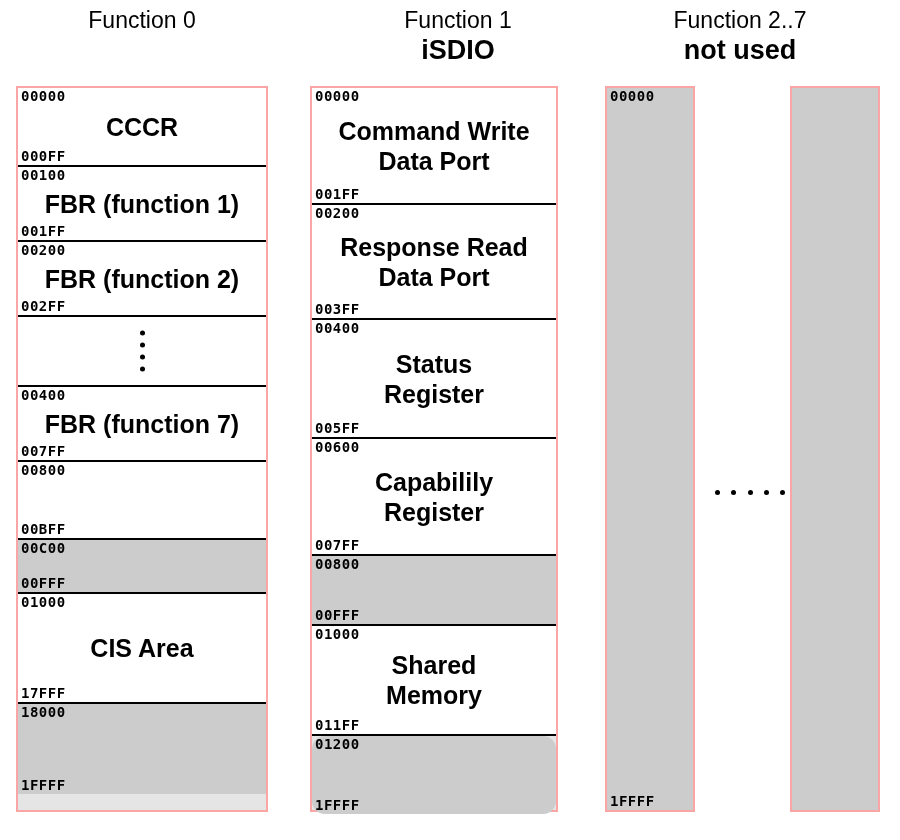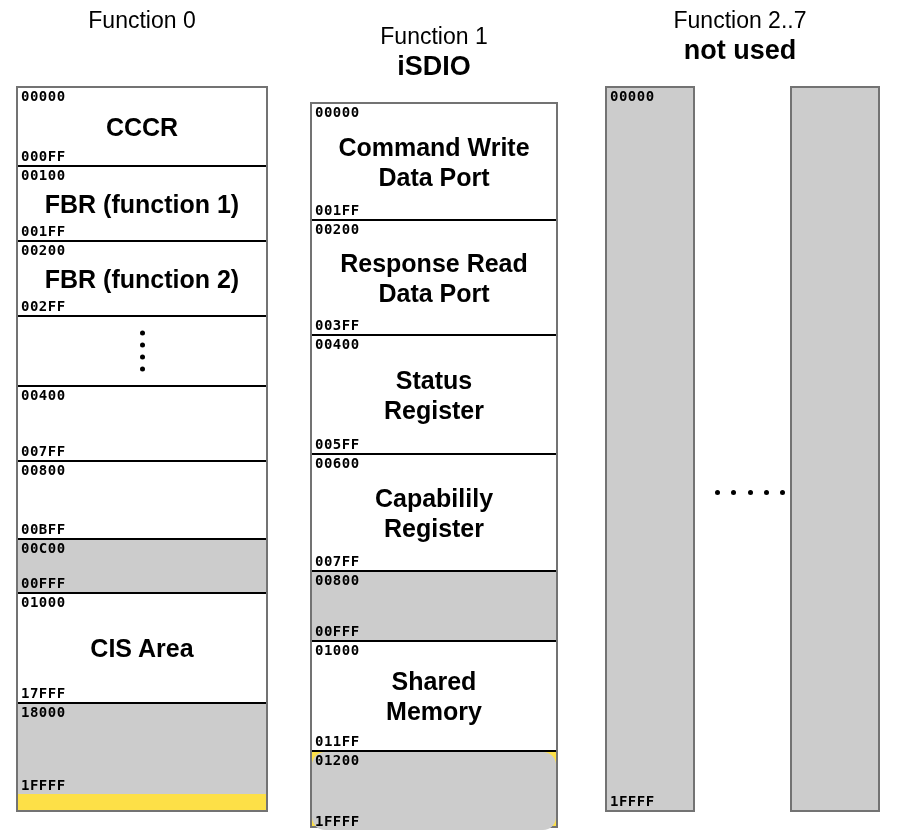--- a/index.html
+++ b/index.html
@@ -39,23 +39,23 @@
     font-size: 27px;
     font-weight: bold;
     color: #000000;
     line-height: 32px;
     white-space: nowrap;
   }
 
   
   .map {
     position: absolute;
-    border: 2px solid #737373;
+    border: 2px solid #fca5a5;
     box-sizing: border-box;
-    background: #fde047;
+    background: #e5e5e5;
   }
   .block {
     position: relative;
     box-sizing: border-box;
     border-bottom: 2px solid #000000;
     background: #ffffff;
     width: 100%;
     overflow: hidden;
   }
   .block.last {
@@ -162,20 +162,21 @@
       <div class="vdots">
         <span></span>
           <span></span>
           <span></span>
           <span></span>
       </div>
     </div>
 
     <div class="block" style="height:75px;">
       <div class="addr addr-start">00400</div>
+      <div class="block-label">FBR (function 7)</div>
       <div class="addr addr-end">007FF</div>
     </div>
 
     <div class="block" style="height:78px;">
       <div class="addr addr-start">00800</div>
       <div class="addr addr-end">00BFF</div>
     </div>
 
     <div class="block reserved" style="height:54px;">
       <div class="addr addr-start">00C00</div>
@@ -189,21 +190,21 @@
     </div>
 
     <div class="block reserved last" style="height:90px;">
       <div class="addr addr-start">18000</div>
       <div class="addr addr-end">1FFFF</div>
     </div>
 
   </div>
 </div>
 
-<div class="column" style="left:310px; top:16px; width:248px; height:620px;">
+<div class="column" style="left:310px; top:0; width:248px; height:620px;padding-left:48px;">
 
   <div class="col-header" style="top:6px;">
     <div class="line1">Function 1</div>
     <div class="line2">iSDIO</div>
   </div>
 
   <div class="map" style="left:0; top:86px; width:248px; height:726px;">
 
     <div class="block" style="height:117px;">
       <div class="addr addr-start">00000</div>

